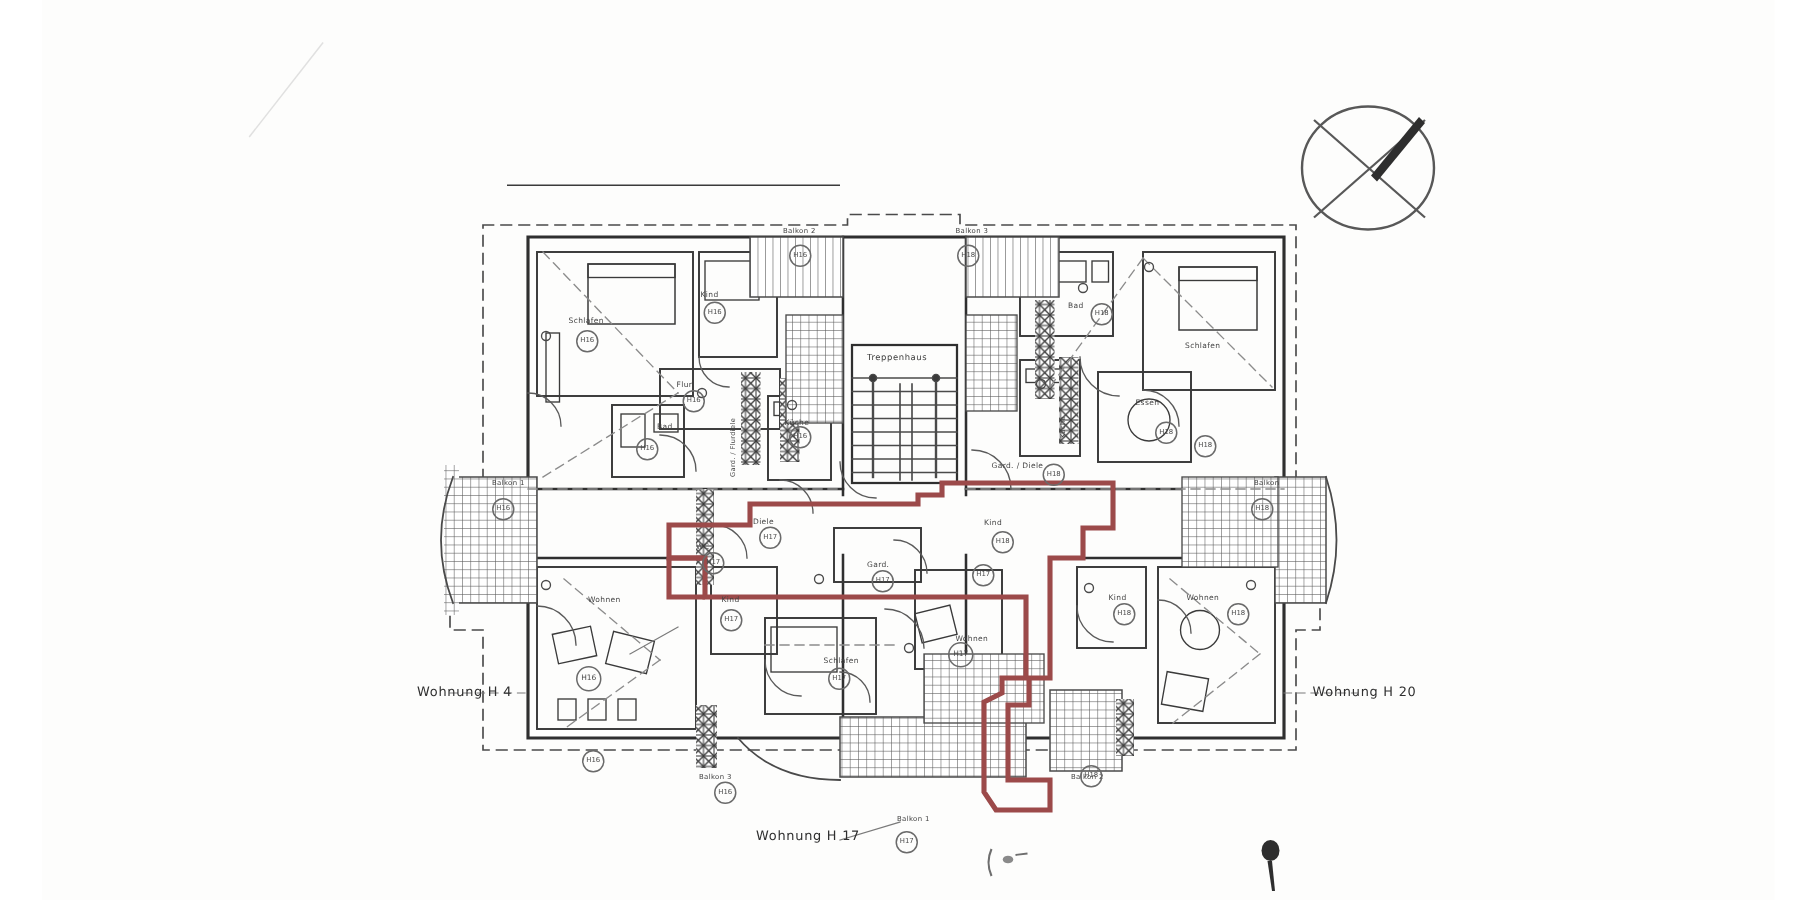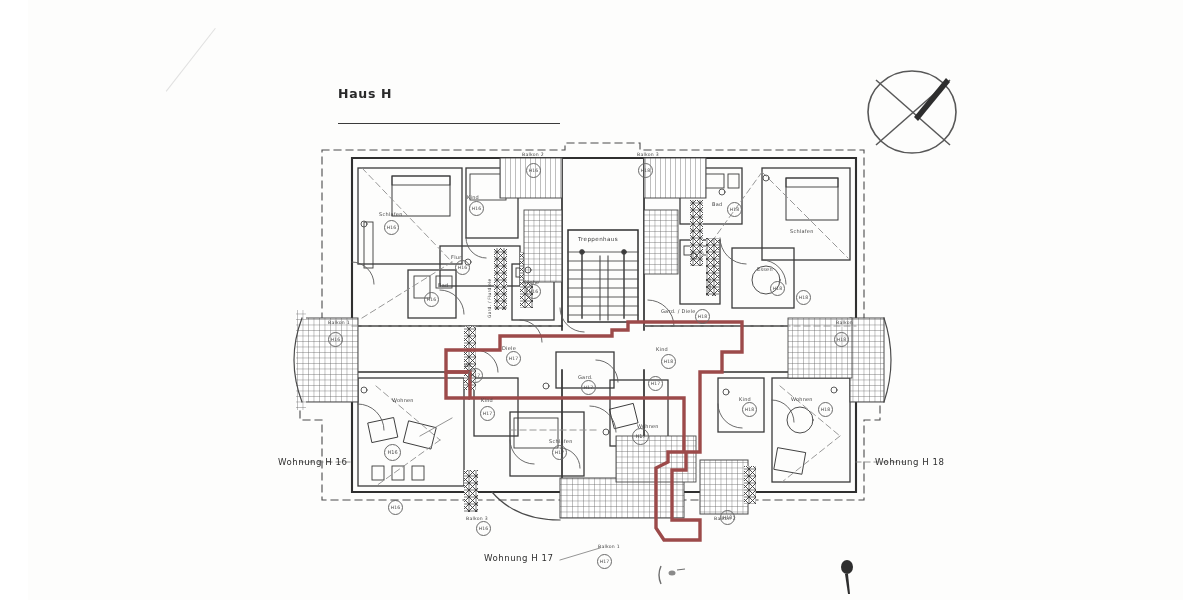--- a/index.html
+++ b/index.html
@@ -125,21 +125,20 @@
   }
 </style>
 </head>
 <body>
 
 <div id="scan">
   <div id="sheet"></div>
   <div id="paper-edge"></div>
 
   <div id="titleblock">
-    <div class="tline">Haus H</div>
   </div>
   <div id="title-underline"></div>
 
   <svg id="compass" viewBox="0 0 100 100">
     <ellipse cx="50" cy="50" rx="44" ry="41" fill="none" stroke="#585858" stroke-width="1.6"></ellipse>
     <line x1="14" y1="18" x2="88" y2="83" stroke="#585858" stroke-width="1.5"></line>
     <line x1="88" y1="18" x2="14" y2="83" stroke="#585858" stroke-width="1.5"></line>
     <path d="M84 16 L52 55 L56 59 L88 20 Z" fill="#2e2e2e"></path>
   </svg>
 
@@ -408,23 +407,23 @@
                L470 372 Z"></path>
     </g>
     <g stroke="#9c4a4a" stroke-width="3.4" fill="none">
       <path d="M446 372 L446 398 L470 398"></path>
       <path d="M446 372 L468 372"></path>
     </g>
   </svg>
 
   <div id="labels">
 
-    <div class="lbl apt" style="left:278px; top:457px;">Wohnung H 16</div>
-    <div class="lbl apt" style="left:484px; top:553px;">Wohnung H 17</div>
-    <div class="lbl apt" style="left:875px; top:457px;">Wohnung H 18</div>
+    <div class="lbl apt" style="left:278px; top:457px;">Wohnung H 4</div>
+    <div class="lbl apt" style="left:504px; top:553px;">Wohnung H 17</div>
+    <div class="lbl apt" style="left:875px; top:457px;">Wohnung H 20</div>
 
     <div class="lbl stair" style="left:578px; top:236px;">Treppenhaus</div>
 
     <div class="lbl balk" style="left:522px; top:152px;">Balkon 2</div>
     <div class="lbl balk" style="left:637px; top:152px;">Balkon 3</div>
     <div class="lbl balk" style="left:328px; top:320px;">Balkon 1</div>
     <div class="lbl balk" style="left:836px; top:320px;">Balkon</div>
     <div class="lbl balk" style="left:466px; top:516px;">Balkon 3</div>
     <div class="lbl balk" style="left:598px; top:544px;">Balkon 1</div>
     <div class="lbl balk" style="left:714px; top:516px;">Balkon 2</div>

